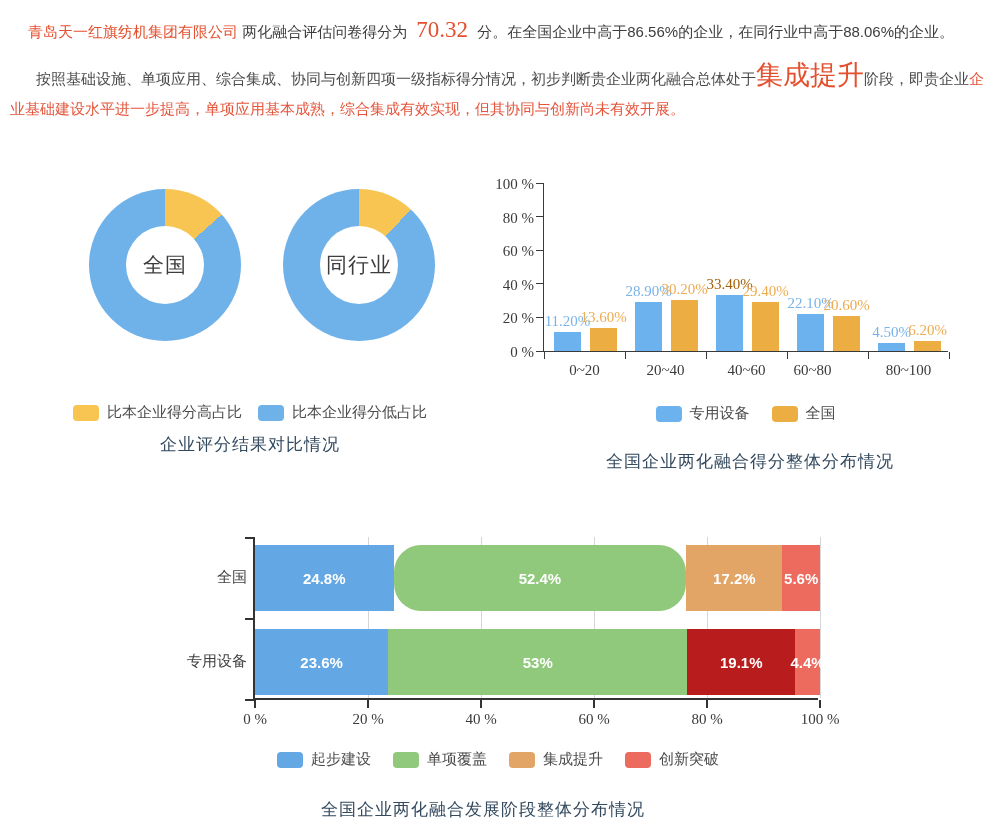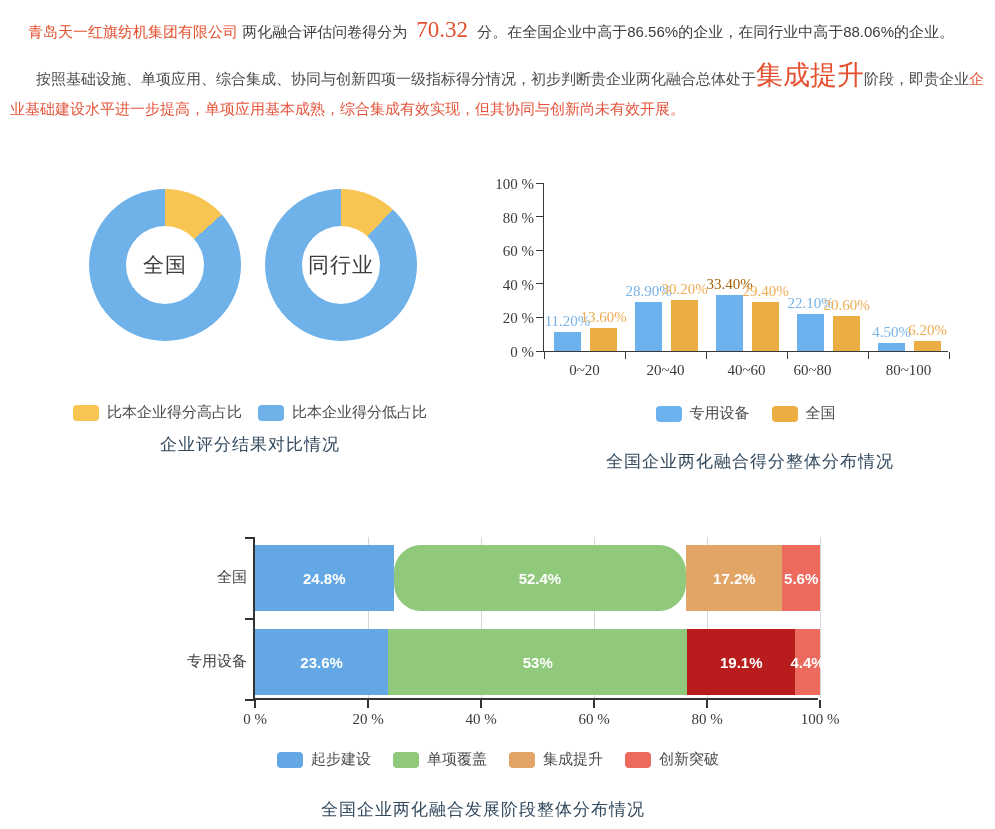--- a/index.html
+++ b/index.html
@@ -12,21 +12,21 @@
   #p1 { position:absolute; left:28px; top:14px; right:10px; font-size:15px; color:#3d3d3d; line-height:32px; white-space:nowrap; }
   #p1 .accent { color:#e4502e; }
   #p1 .score { font-size:23px; font-family:"Liberation Serif","DejaVu Serif",serif; padding:0 5px; }
   #p2 { position:absolute; left:10px; top:62px; width:980px; font-size:15px; color:#4a4a4a; line-height:30px; text-indent:26px; }
   #p2 .stage { font-size:27px; color:#e4502e; line-height:1; }
   #p2 .red { color:#e4543a; }
 
   
   .donut { position:absolute; width:152px; height:152px; border-radius:50%; }
   #donut-0 { left:89px; top:189px; }
-  #donut-1 { left:265px; top:189px; }
+  #donut-1 { left:283px; top:189px; }
   .donut-hole { position:absolute; left:37px; top:37px; width:78px; height:78px; border-radius:50%;
     background:#fff; display:flex; align-items:center; justify-content:center;
     font-size:21px; color:#3d3d3d; letter-spacing:1px; }
 
   
   .legend { position:absolute; display:flex; align-items:center; justify-content:center; gap:22px; }
   #donut-legend   { left:40px;  top:403px; width:420px; gap:16px; }
   #bar-legend     { left:543px; top:404px; width:405px; }
   #stacked-legend { left:198px; top:750px; width:600px; }
   .legend-item { display:flex; align-items:center; gap:8px; cursor:pointer; }

